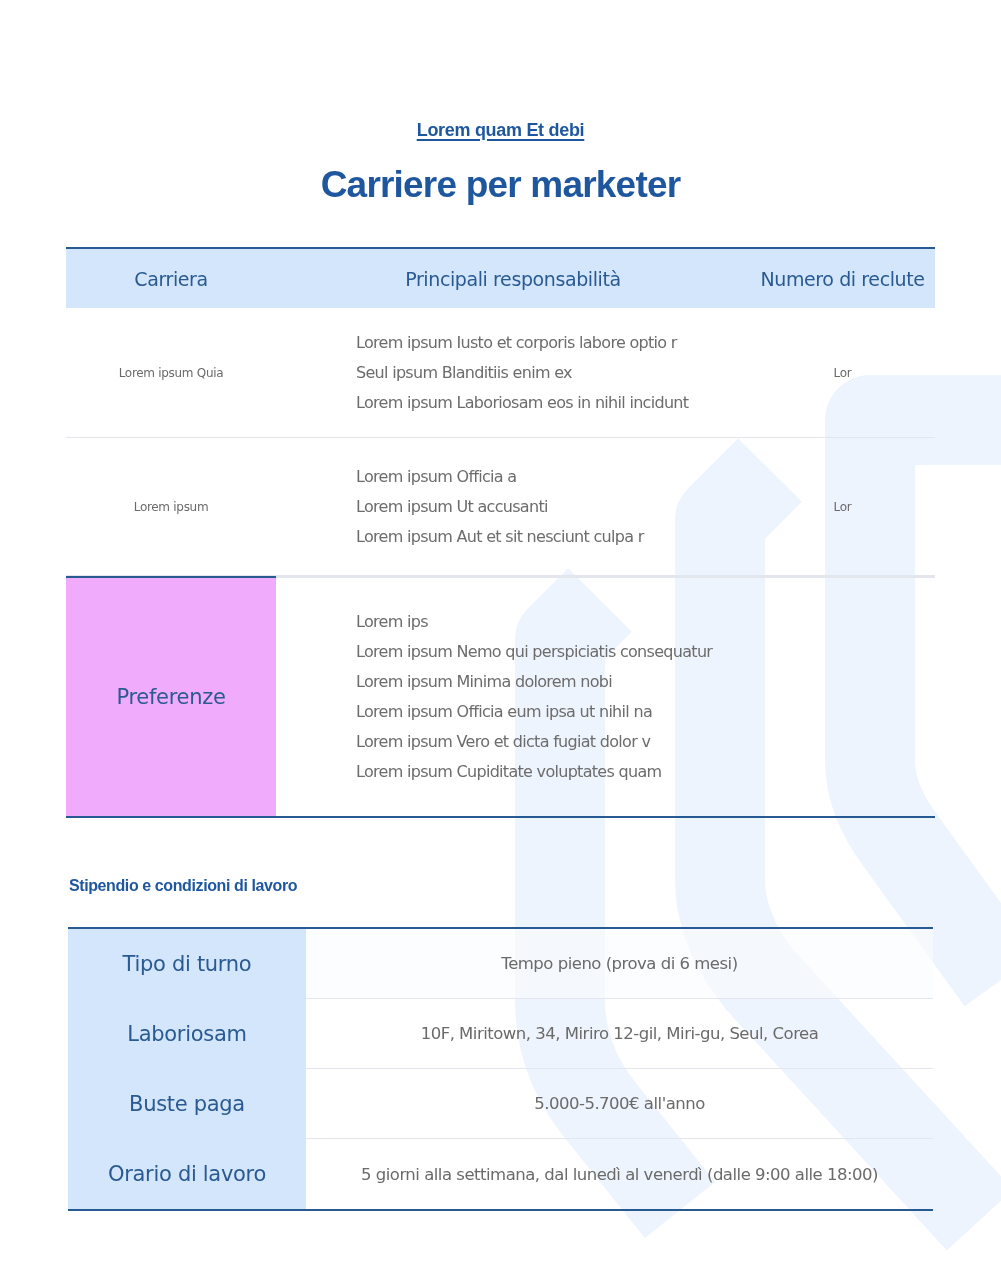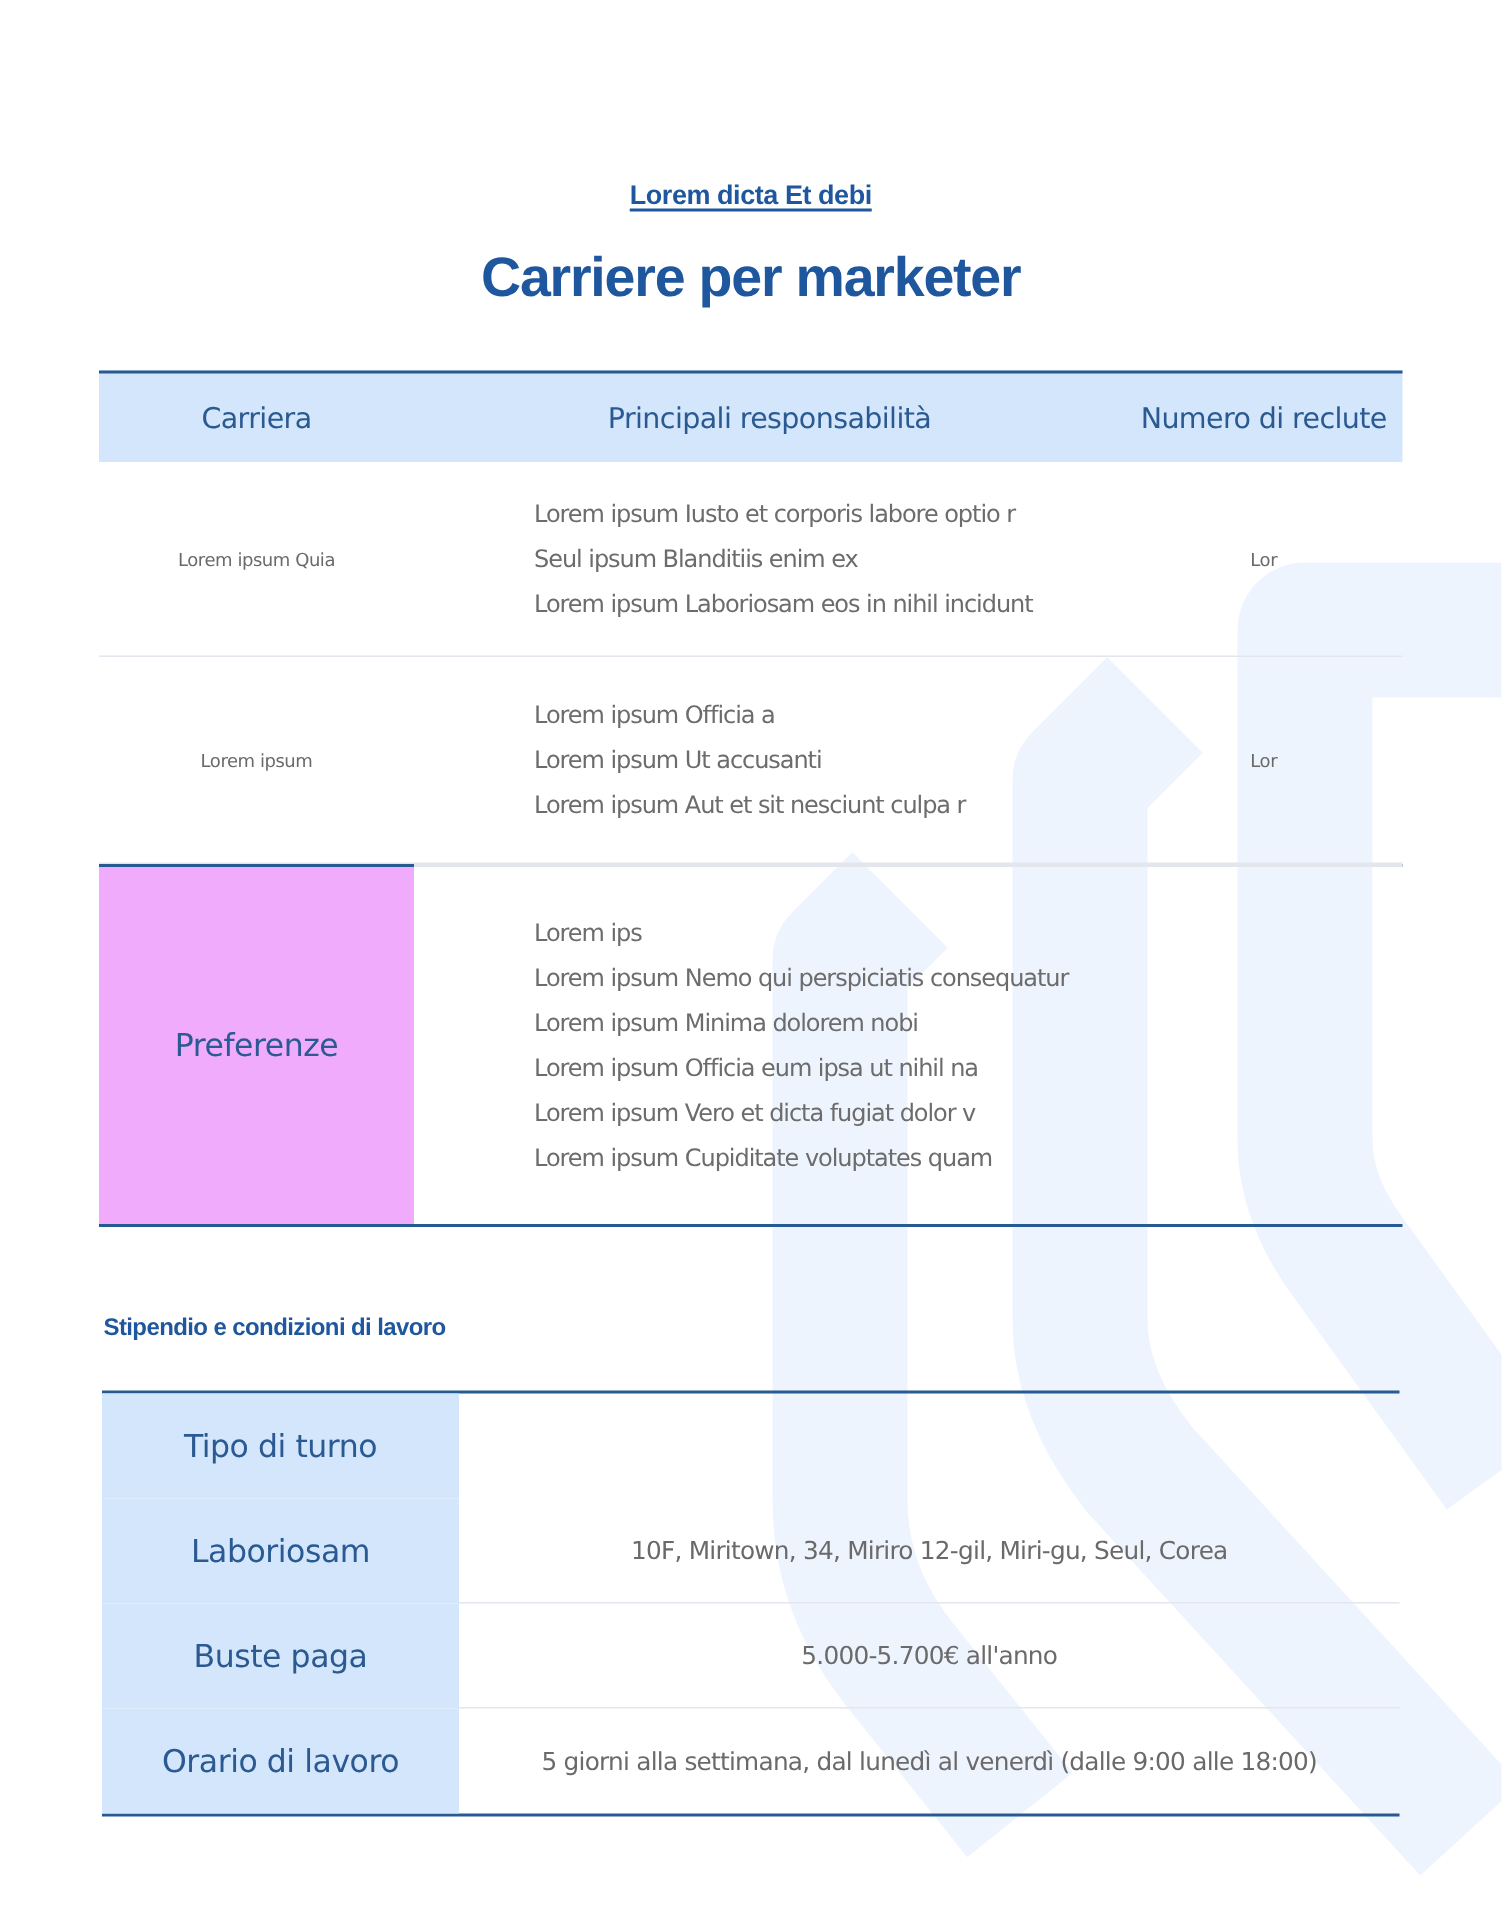--- a/index.html
+++ b/index.html
@@ -189,21 +189,21 @@
   <g fill="none" stroke="#eef4fd" stroke-linejoin="round">
     <path d="M 1001 420 L 870 420 L 870 760 Q 870 800 900 840 L 1001 980" stroke-width="90"></path>
     <path d="M 770 470 L 720 520 L 720 880 Q 720 930 760 980 L 980 1220" stroke-width="90"></path>
     <path d="M 600 600 L 560 640 L 560 1000 Q 560 1060 600 1110 L 680 1210" stroke-width="90"></path>
   </g>
 </svg>
 
 <div class="page">
 
   <div class="kicker">
-    <span>Lorem dicta Et debi</span>
+    <span>Lorem quam Et debi</span>
   </div>
   <h1 class="title">Carriere per marketer</h1>
 
   <div class="t1">
     <div class="t1-head">
       <div class="c1">Carriera</div>
       <div class="c2">Principali responsabilità</div>
       <div class="c3">Numero di reclute</div>
     </div>
 
@@ -239,20 +239,21 @@
       </div>
       <div class="c3"></div>
     </div>
   </div>
 
   <h2 class="sub-title">Stipendio e condizioni di lavoro</h2>
 
   <div class="t2">
     <div class="t2-row">
       <div class="k">Tipo di turno</div>
+      <div class="v tinted">Tempo pieno (prova di 6 mesi)</div>
     </div>
     <div class="t2-row">
       <div class="k">Laboriosam</div>
       <div class="v">10F, Miritown, 34, Miriro 12-gil, Miri-gu, Seul, Corea</div>
     </div>
     <div class="t2-row">
       <div class="k">Buste paga</div>
       <div class="v">5.000-5.700€ all'anno</div>
     </div>
     <div class="t2-row">

